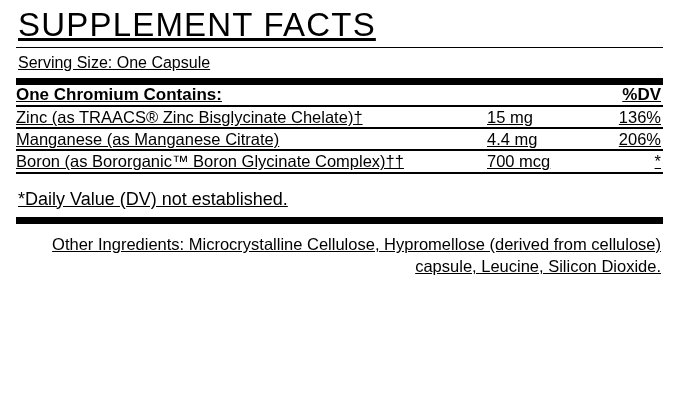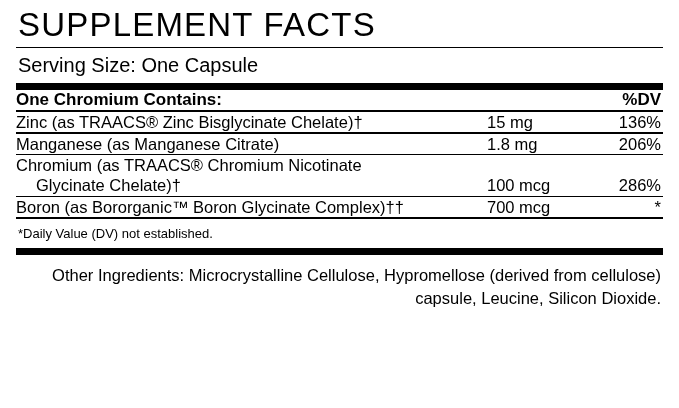--- a/index.html
+++ b/index.html
@@ -13,35 +13,36 @@
     font-family: "Liberation Sans", sans-serif;
     color: #000000;
     -webkit-font-smoothing: antialiased;
   }
   .panel {
     position: relative;
     width: 679px;
     height: 408px;
     box-sizing: border-box;
     padding: 0 16px;
+    text-decoration: underline;
   }
   .title {
     font-size: 33px;
     letter-spacing: 1.2px;
     font-weight: 400;
     padding-top: 8px;
     padding-left: 2px;
     line-height: 1.05;
   }
   .rule-hair {
     border-top: 1px solid #000;
     margin-top: 4px;
   }
   .serving {
-    font-size: 20px;
+    font-size: 16px;
     padding: 5px 0 6px 2px;
     line-height: 1.2;
   }
   .rule-thick {
     border-top: 7px solid #000;
   }
   .rule-med {
     border-top: 2.5px solid #000;
   }
   table.facts {
@@ -83,22 +84,22 @@
     margin: 0;
   }
   .indent {
     display: block;
     padding-left: 20px;
   }
   .amt-bottom {
     display: block;
   }
   .footnote {
-    font-size: 13px;
-    padding: 7px 0 7px 2px;
+    font-size: 18px;
+    padding: 15px 0 7px 2px;
     line-height: 1.2;
   }
   .other {
     font-size: 16.5px;
     padding: 9px 2px 0 2px;
     line-height: 1.35;
     text-align: right;
   }
   .spacer-amt { visibility: hidden; }
 </style>
@@ -140,43 +141,29 @@
         </tr>
 
     <tr class="sep">
           <td colspan="3">
             <hr>
           </td>
         </tr>
 
     <tr class="row">
       <td class="col-name">Manganese (as Manganese Citrate)</td>
-      <td class="col-amt">1.8 mg</td>
+      <td class="col-amt">4.4 mg</td>
       <td class="col-dv">206%</td>
     </tr>
     <tr class="sep">
           <td colspan="3">
             <hr>
           </td>
         </tr>
 
-    <tr class="row">
-      <td class="col-name">
-        <span>Chromium (as TRAACS® Chromium Nicotinate</span>
-        <span class="indent">Glycinate Chelate)†</span>
-      </td>
-      <td class="col-amt">
-        <span class="spacer-amt">&nbsp;</span>
-        <span class="amt-bottom">100 mcg</span>
-      </td>
-      <td class="col-dv">
-        <span class="spacer-amt">&nbsp;</span>
-        <span class="amt-bottom">286%</span>
-      </td>
-    </tr>
     <tr class="sep">
           <td colspan="3">
             <hr>
           </td>
         </tr>
 
     <tr class="row">
       <td class="col-name">Boron (as Bororganic™ Boron Glycinate Complex)††</td>
       <td class="col-amt">700 mcg</td>
       <td class="col-dv">*</td>

